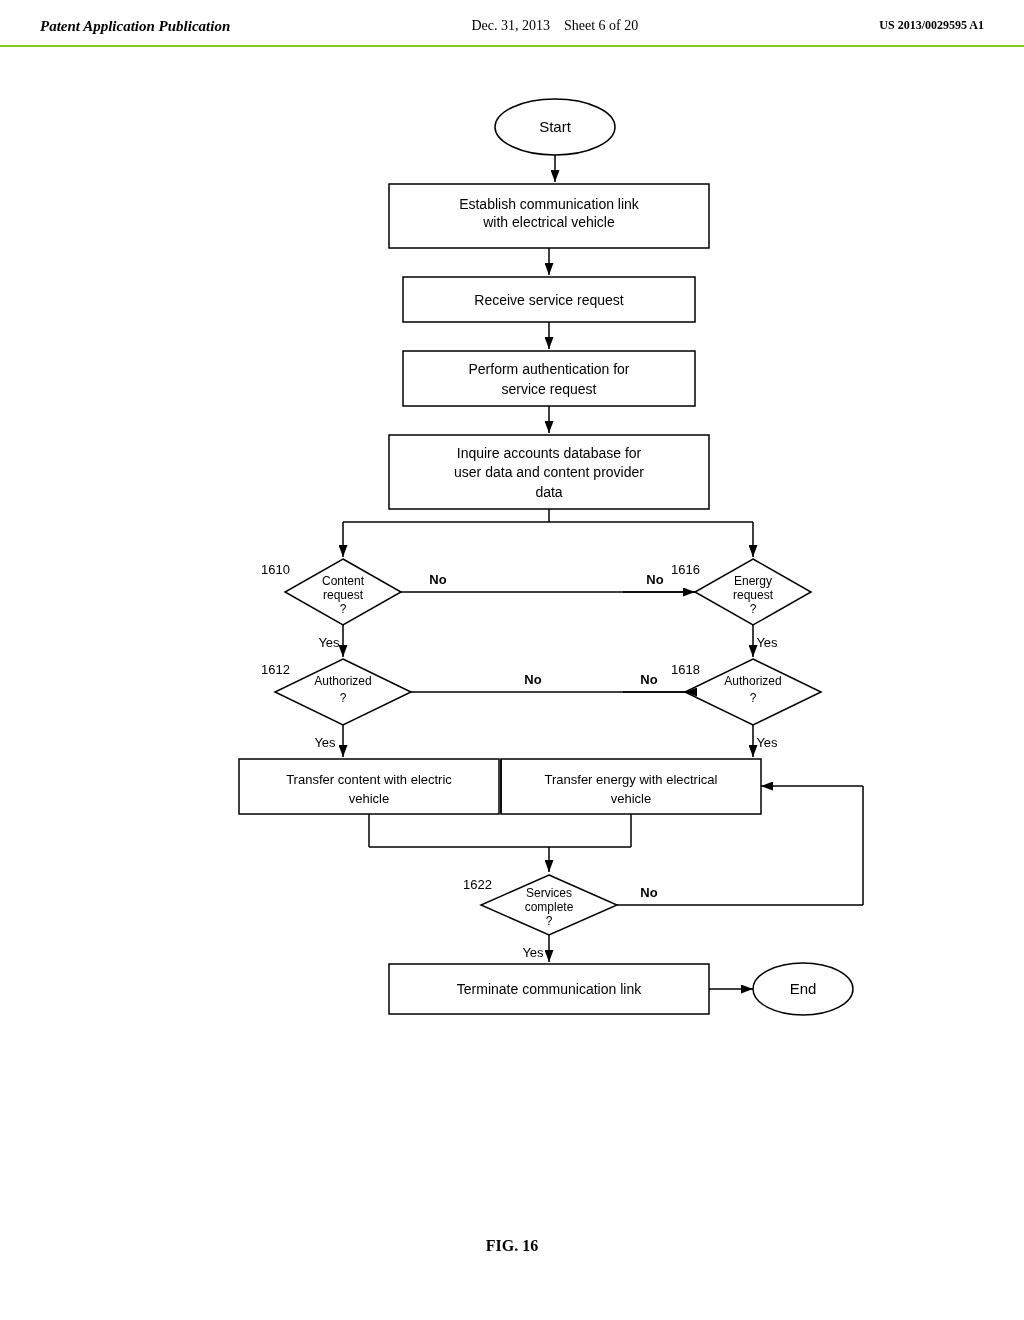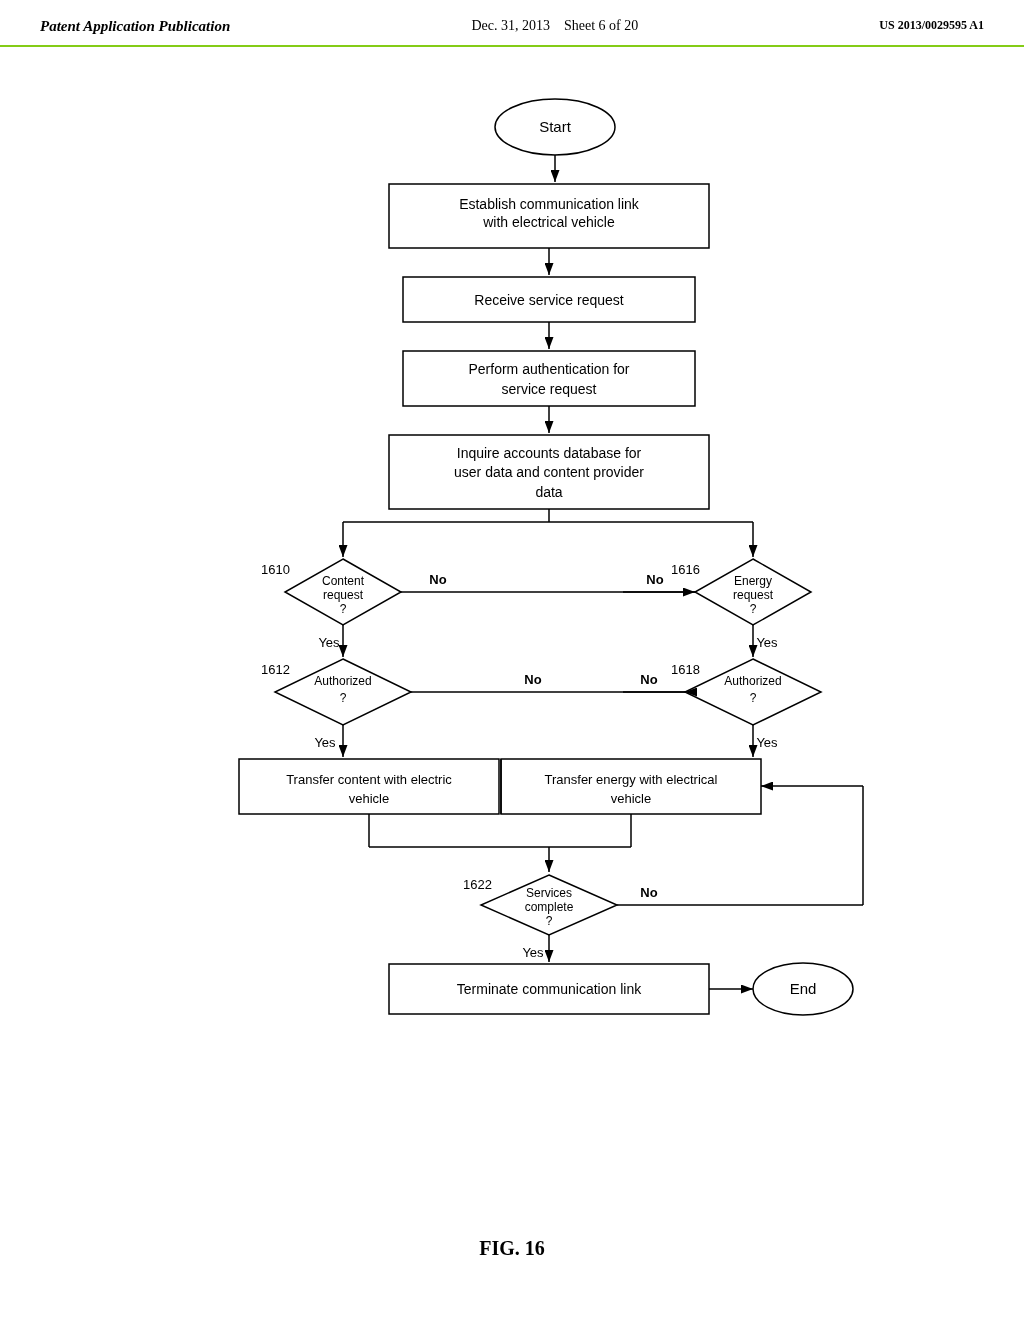--- a/index.html
+++ b/index.html
@@ -43,21 +43,21 @@
 
     svg.flowchart {
       position: absolute;
       top: 0; left: 0;
       width: 100%;
       height: 100%;
     }
 
     .figure-label {
       text-align: center;
-      font-size: 20px;
+      font-size: 16px;
       font-weight: bold;
       margin-top: 10px;
       padding-bottom: 20px;
     }
   </style>
 </head>
 <body>
 
 <div class="header">
   <div class="header-left">Patent Application Publication</div>

